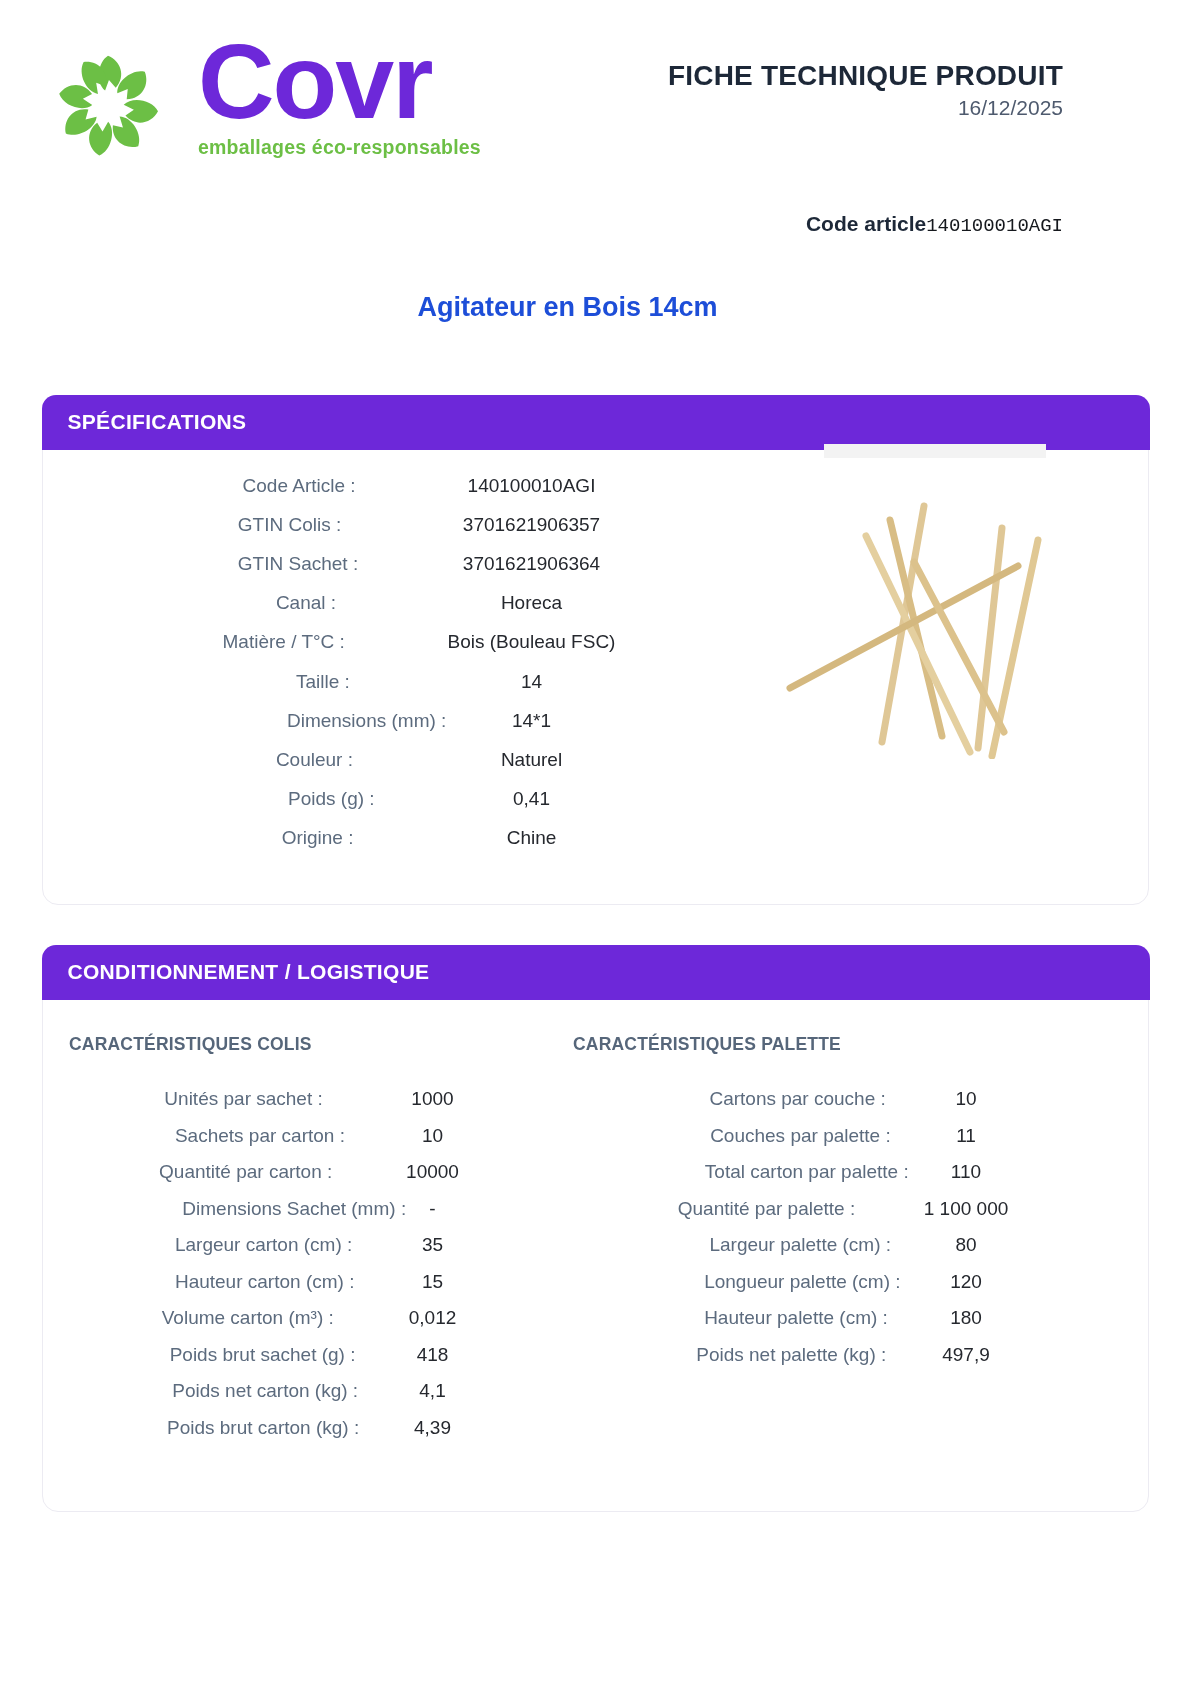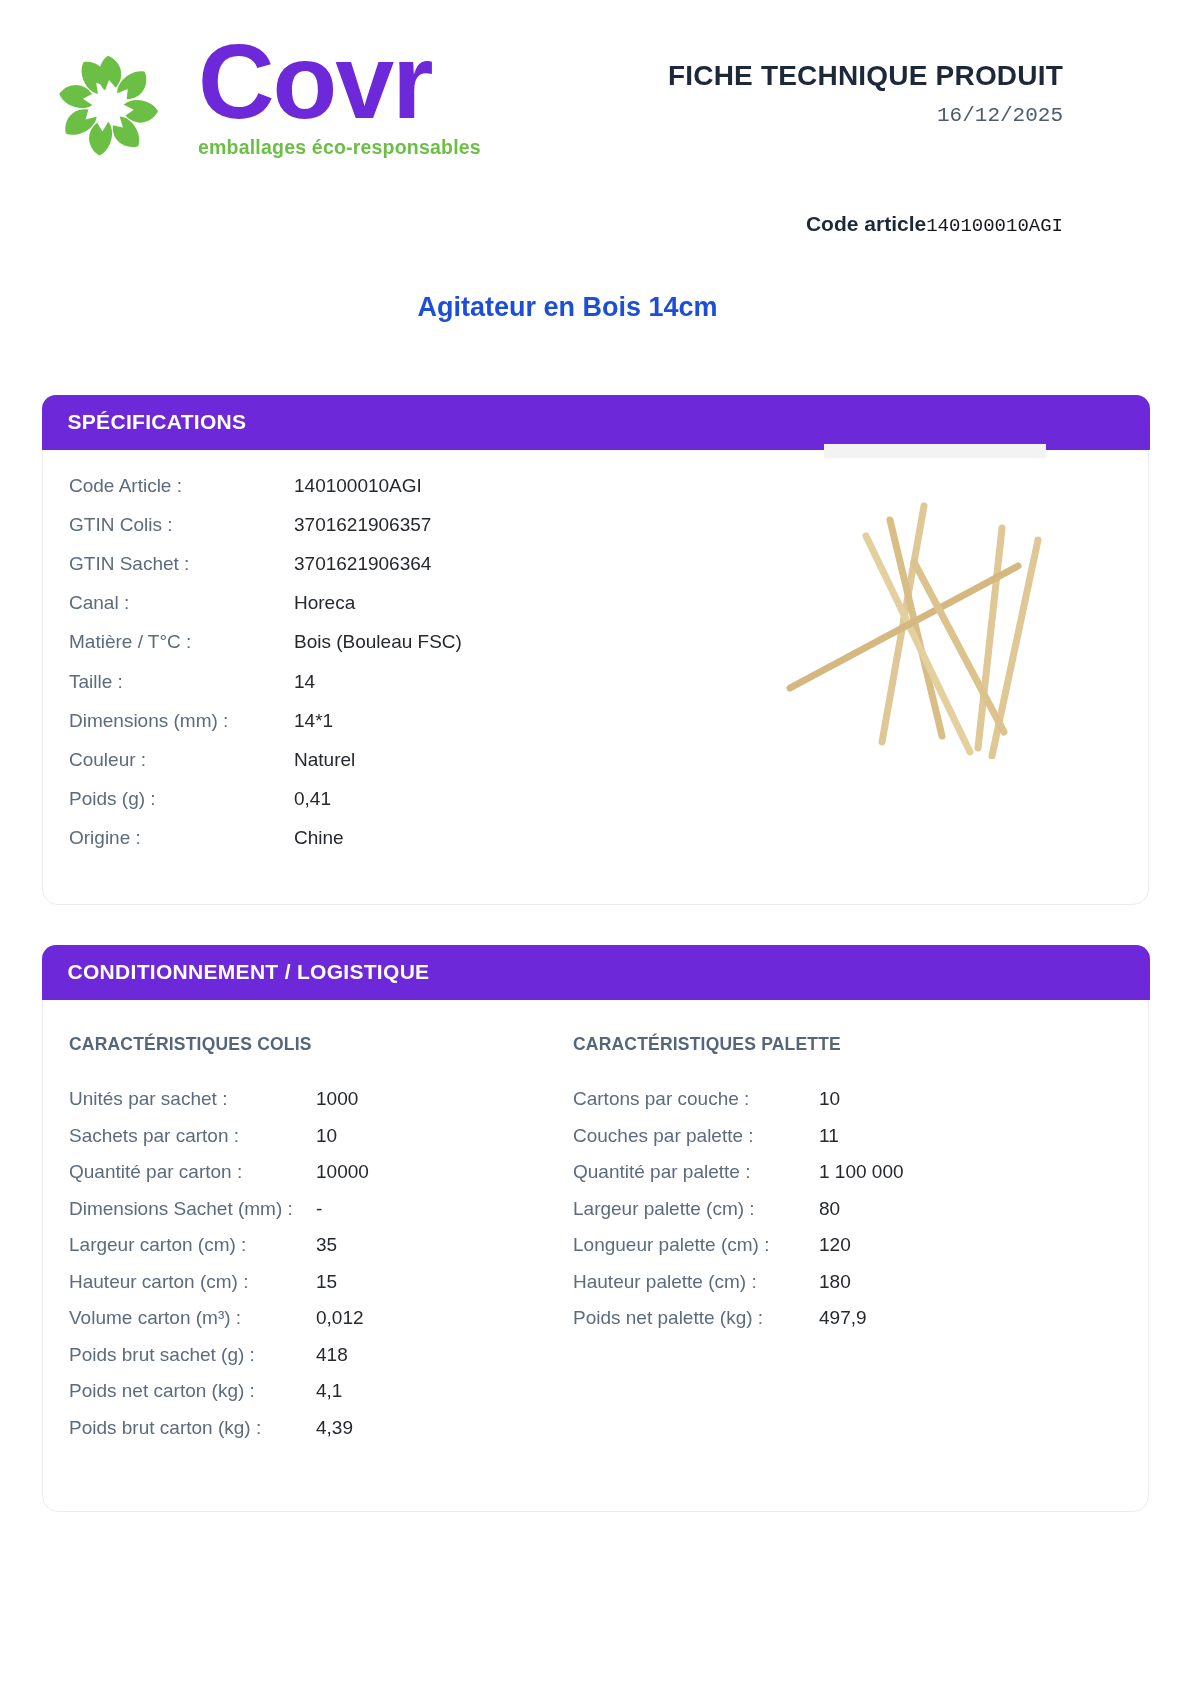--- a/index.html
+++ b/index.html
@@ -19,21 +19,21 @@
   .brand-name {
     font-size:106px; font-weight:700; color:#6d28d9;
     line-height:1.0; letter-spacing:-2px;
   }
   .brand-tagline {
     font-size:19.5px; font-weight:700; color:#6cbf45;
     margin-top:2px; letter-spacing:0.2px;
   }
   .doc-head { position:absolute; right:128px; top:60px; text-align:right; }
   .doc-title { font-size:28px; font-weight:700; color:#1d2838; letter-spacing:0.2px; }
-  .doc-date { font-size:21px; color:#4e5a6e; margin-top:12px;font-family:Liberation Mono, monospace; }
+  .doc-date { font-size:21px; color:#4e5a6e; margin-top:4px; }
 
   .code-article-row {
     position:absolute; right:128px; top:212px;
     display:flex; align-items:baseline; 
   }
   .code-article-label { font-size:21px; font-weight:700; color:#1d2838; }
   .code-article-value { font-family:"Liberation Mono", monospace; font-size:19px; color:#15181d; }
 
   .product-title {
     position:absolute; top:292px; left:0; width:1135px;
@@ -52,21 +52,21 @@
     border-radius:14px 14px 0 0;
     display:flex; align-items:center; padding-left:26px;
     margin:-1.5px -1.5px 0 -1.5px;
   }
   .card-bar-title {
     color:#ffffff; font-size:21px; font-weight:700; letter-spacing:0.3px;
   }
 
   
   .spec-rows { position:absolute; left:26px; top:70px; width:700px; }
-  .kv-row { display:flex; align-items:center; }
+  .kv-row { display:flex; align-items:center;justify-content:center; }
   .card-spec .kv-row { height:39.2px; }
   .kv-label { color:#5c6b7e; font-weight:700; font-size:19px; }
   .kv-value { color:#25282e; font-size:19px; }
   .card-spec .kv-label { width:225px; font-weight:400; }
   .card-spec .kv-label { font-weight:400; }
   .card-spec .kv-value { }
 
   
   .photo { position:absolute; left:723px; top:48px; width:280px; height:315px; }
 
@@ -278,20 +278,24 @@
           <div class="kv-row">
             <span class="kv-label">Cartons par couche :</span>
             <span class="kv-value">10</span>
           </div>
 
           <div class="kv-row">
             <span class="kv-label">Couches par palette :</span>
             <span class="kv-value">11</span>
           </div>
 
+          <div class="kv-row">
+            <span class="kv-label">Total carton par palette :</span>
+            <span class="kv-value">110</span>
+          </div>
 
           <div class="kv-row">
             <span class="kv-label">Quantité par palette :</span>
             <span class="kv-value">1 100 000</span>
           </div>
 
           <div class="kv-row">
             <span class="kv-label">Largeur palette (cm) :</span>
             <span class="kv-value">80</span>
           </div>

